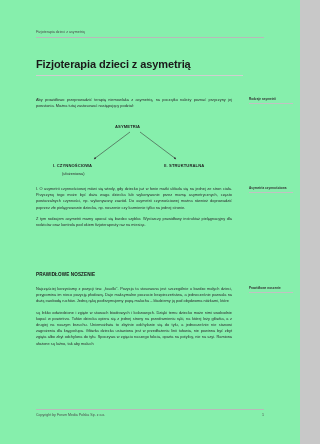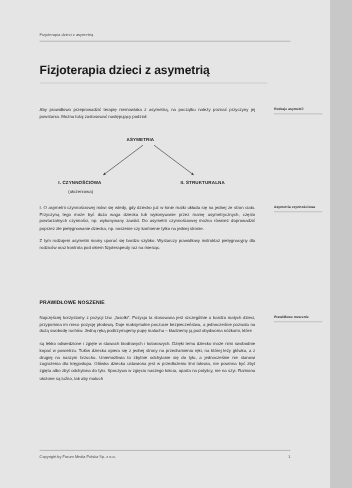--- a/index.html
+++ b/index.html
@@ -10,21 +10,21 @@
   body {
     width: 300px;
     height: 444px;
     overflow: hidden;
     font-family: "Liberation Sans", sans-serif;
   }
   .page {
     position: relative;
     width: 300px;
     height: 444px;
-    background: #e5e5e5;
+    background: #86efac;
     box-sizing: border-box;
   }
   .page-inner {
     position: absolute;
     left: 0;
     top: 0;
     width: 300px;
     height: 444px;
   }
 

